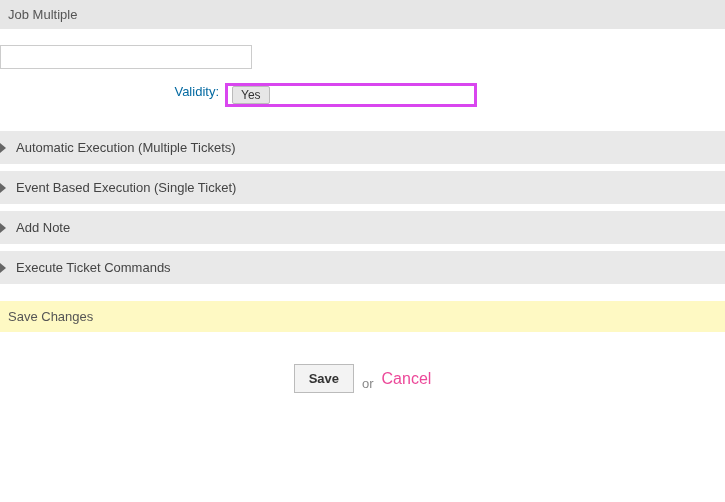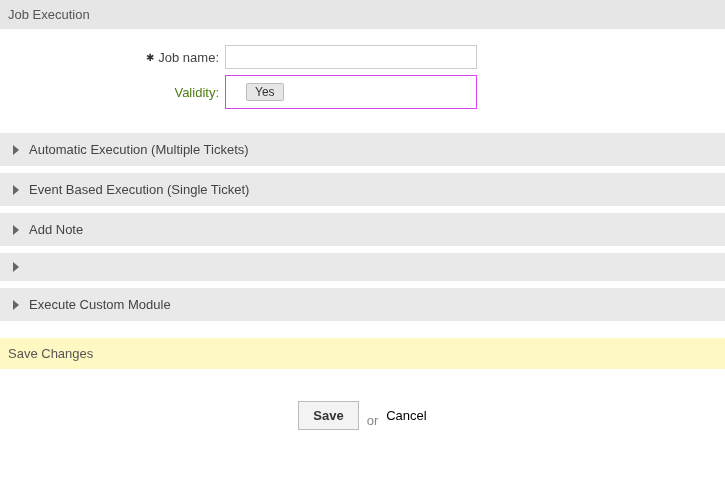--- a/index.html
+++ b/index.html
@@ -24,56 +24,57 @@
       align-items: center;
       margin: 6px 0;
     }
     .form-label {
       width: 225px;
       text-align: right;
       padding-right: 6px;
       color: #444;
       font-size: 13px;
     }
-    .form-label.dim { color: #4d7c0f; }
+    .form-label.dim { color: #0369a1; }
     .required-mark {
       font-size: 10px;
       position: relative;
       top: -1px;
       color: #333;
       margin-right: 4px;
     }
     .input-text {
       width: 252px;
       height: 24px;
       border: 1px solid #ccc;
       padding: 2px 6px;
       font-size: 13px;
     }
     .select-wrap {
       width: 252px;
       height: 24px;
-      border: 1px solid #d946ef;
+      border: 3px solid #d946ef;
       display: flex;
       align-items: center;
-      padding: 16px;
+      padding: 0;
+      margin-top: 8px;
     }
     .select-value {
       background: #e6e6e6;
       border: 1px solid #bbb;
       border-radius: 2px;
       padding: 1px 8px;
       margin: 2px 4px;
       font-size: 12px;
       color: #333;
     }
     .accordion-item {
       background: #e9e9e9;
       margin-bottom: 7px;
-      padding: 9px 13px;
+      padding: 9px 0;
       display: flex;
       align-items: center;
       cursor: pointer;
     }
     .chevron {
       width: 0; height: 0;
       border-top: 5px solid transparent;
       border-bottom: 5px solid transparent;
       border-left: 6px solid #666;
       margin-right: 10px;
@@ -98,38 +99,35 @@
       border: 1px solid #bbb;
       background: #f3f3f3;
       padding: 6px 14px;
       font-weight: bold;
       font-size: 13px;
       cursor: pointer;
       color: #333;
     }
     .or-text { color: #888; font-size: 13px; margin-top: 9px; }
     .cancel-link {
-      color: #000000;
+      color: #ec4899;
       cursor: pointer;
-      font-size: 13px;
+      font-size: 16px;
     }
     .accordion-list { padding: 0; }
   </style>
 </head>
 <body>
 
 <div class="header-bar">
-  <span>Job Execution</span>
+  <span>Job Multiple</span>
 </div>
 
 <div class="settings-area">
   <div class="form-row">
-    <div class="form-label">
-      <span class="required-mark">✱</span><span>Job name:</span>
-    </div>
     <input type="text" class="input-text" value="" style="">
   </div>
   <div class="form-row">
     <div class="form-label dim">Validity:</div>
     <div class="select-wrap">
       <span class="select-value">Yes</span>
     </div>
   </div>
 </div>
 
@@ -141,24 +139,21 @@
   <div class="accordion-item">
     <span class="chevron"></span>
     <span class="accordion-label">Event Based Execution (Single Ticket)</span>
   </div>
   <div class="accordion-item">
     <span class="chevron"></span>
     <span class="accordion-label">Add Note</span>
   </div>
   <div class="accordion-item">
     <span class="chevron"></span>
-  </div>
-  <div class="accordion-item">
-    <span class="chevron"></span>
-    <span class="accordion-label">Execute Custom Module</span>
+    <span class="accordion-label">Execute Ticket Commands</span>
   </div>
 </div>
 
 <div class="section-spacer"></div>
 
 <div class="save-section">
   <span>Save Changes</span>
 </div>
 
 <div class="actions">

